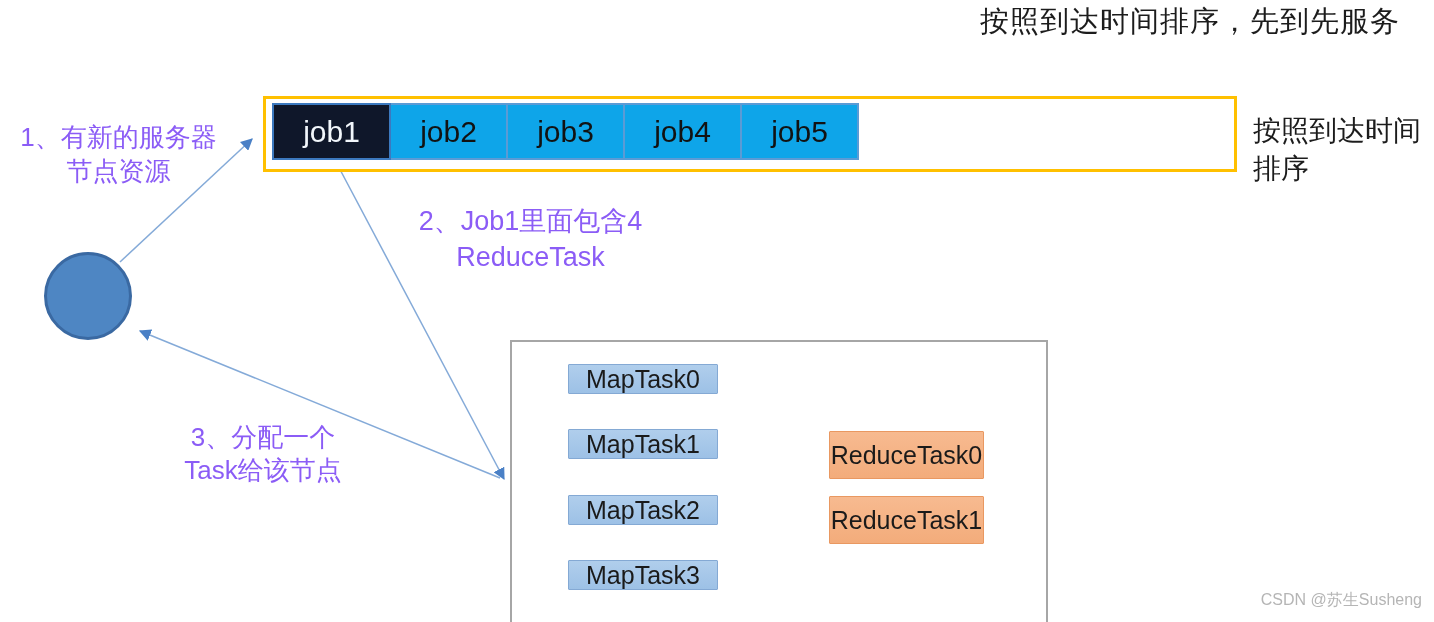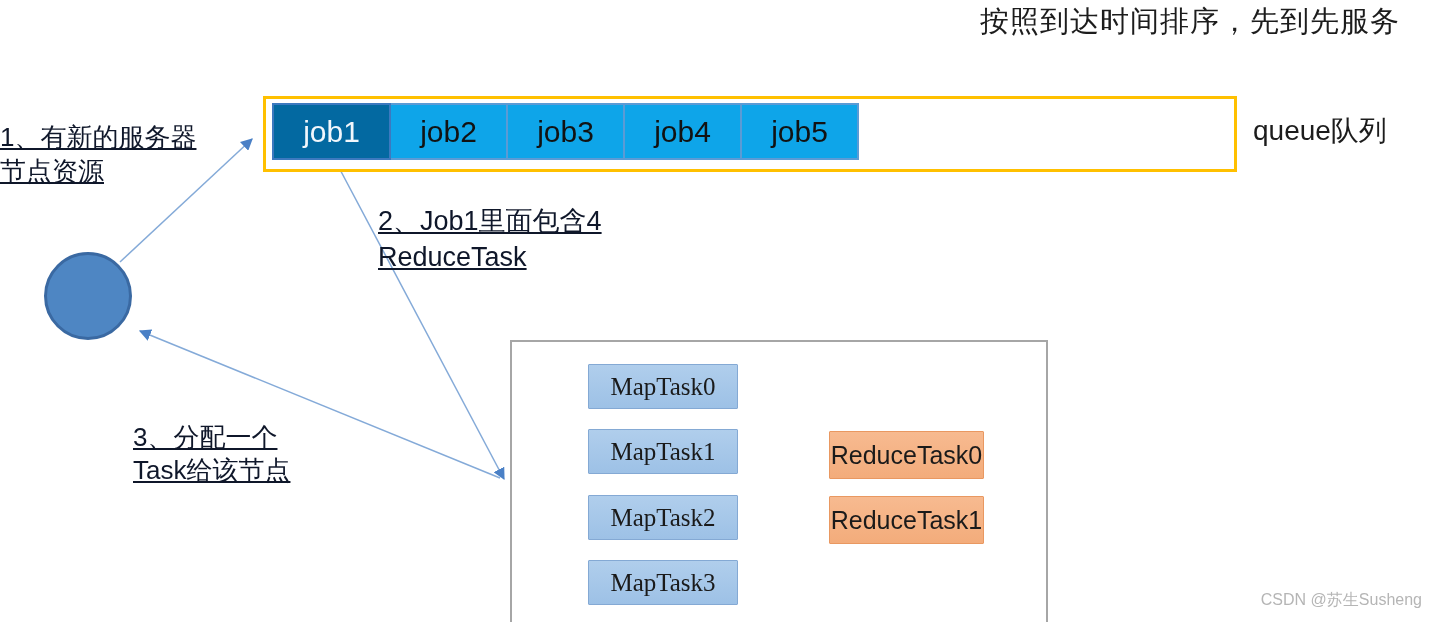--- a/index.html
+++ b/index.html
@@ -9,40 +9,40 @@
   .title{position:absolute;left:0;top:2px;width:1400px;text-align:right;
          font-size:29px;color:#1c1c1c;letter-spacing:1px;}
 
   
   .queue-box{position:absolute;left:263px;top:96px;width:974px;height:76px;
              border:3px solid #FFC000;box-sizing:border-box;background:#ffffff;}
   .job-row{position:absolute;left:272px;top:103px;display:flex;}
   .job-cell{width:119px;height:57px;box-sizing:border-box;border:2px solid #5B9BD5;
             margin-right:-2px;background:#0ea5e9;color:#121212;font-size:30px;
             display:flex;align-items:center;justify-content:center;z-index:2;}
-  .job-cell.active{background:#0369a1;border-color:#3C79BF;color:#F2F7FC;z-index:3;}
+  .job-cell.active{background:#0f172a;border-color:#3C79BF;color:#F2F7FC;z-index:3;}
   .queue-label{position:absolute;left:1253px;top:112px;font-size:28px;color:#1c1c1c;}
 
   
-  .note{position:absolute;color:#0f172a;text-align:left;text-decoration:underline;}
+  .note{position:absolute;color:#8b5cf6;text-align:center;}
   .note1{left:0;top:120px;width:237px;font-size:26px;line-height:34px;}
   .note2{left:378px;top:203px;width:305px;font-size:27px;line-height:36px;}
   .note3{left:133px;top:421px;width:260px;font-size:26px;line-height:33px;}
 
   
   .node-circle{position:absolute;left:44px;top:252px;width:88px;height:88px;border-radius:50%;
                background:#4E86C3;border:3px solid #3A69A2;box-sizing:border-box;}
 
   
   .task-box{position:absolute;left:510px;top:340px;width:538px;height:300px;
             border:2px solid #A6A6A6;box-sizing:border-box;background:#ffffff;}
   .task{position:absolute;display:flex;align-items:center;justify-content:center;
         font-size:25px;color:#1a1a1a;box-sizing:border-box;border-radius:1px;}
-  .map-task{left:588px;width:150px;height:45px;
-            background:linear-gradient(180deg,#B0CEEC,#9DC1E6);border:1px solid #84A9D4;font-family:Liberation Serif, serif;}
+  .map-task{left:568px;width:150px;height:30px;
+            background:linear-gradient(180deg,#B0CEEC,#9DC1E6);border:1px solid #84A9D4;}
   .reduce-task{left:829px;width:155px;height:48px;
             background:linear-gradient(180deg,#F7BA90,#F3AC7B);border:1px solid #E99861;}
   .map0{top:364px;} .map1{top:429px;} .map2{top:495px;} .map3{top:560px;}
   .reduce0{top:431px;} .reduce1{top:496px;}
 
   .watermark{position:absolute;right:12px;top:590px;font-size:16px;color:#B5B5B5;}
 
   svg.arrows{position:absolute;left:0;top:0;pointer-events:none;z-index:1;}
   .layer{position:relative;z-index:2;}
 </style>
@@ -68,21 +68,21 @@
     <div class="title">按照到达时间排序，先到先服务</div>
 
     <div class="queue-box"></div>
     <div class="job-row">
       <div class="job-cell active">job1</div>
       <div class="job-cell">job2</div>
       <div class="job-cell">job3</div>
       <div class="job-cell">job4</div>
       <div class="job-cell">job5</div>
     </div>
-    <div class="queue-label">queue队列</div>
+    <div class="queue-label">按照到达时间排序</div>
 
     <div class="note note1">
       <div>1、有新的服务器</div>
       <div>节点资源</div>
     </div>
 
     <div class="node-circle"></div>
 
     <div class="note note2">
       <div>2、Job1里面包含4</div>

